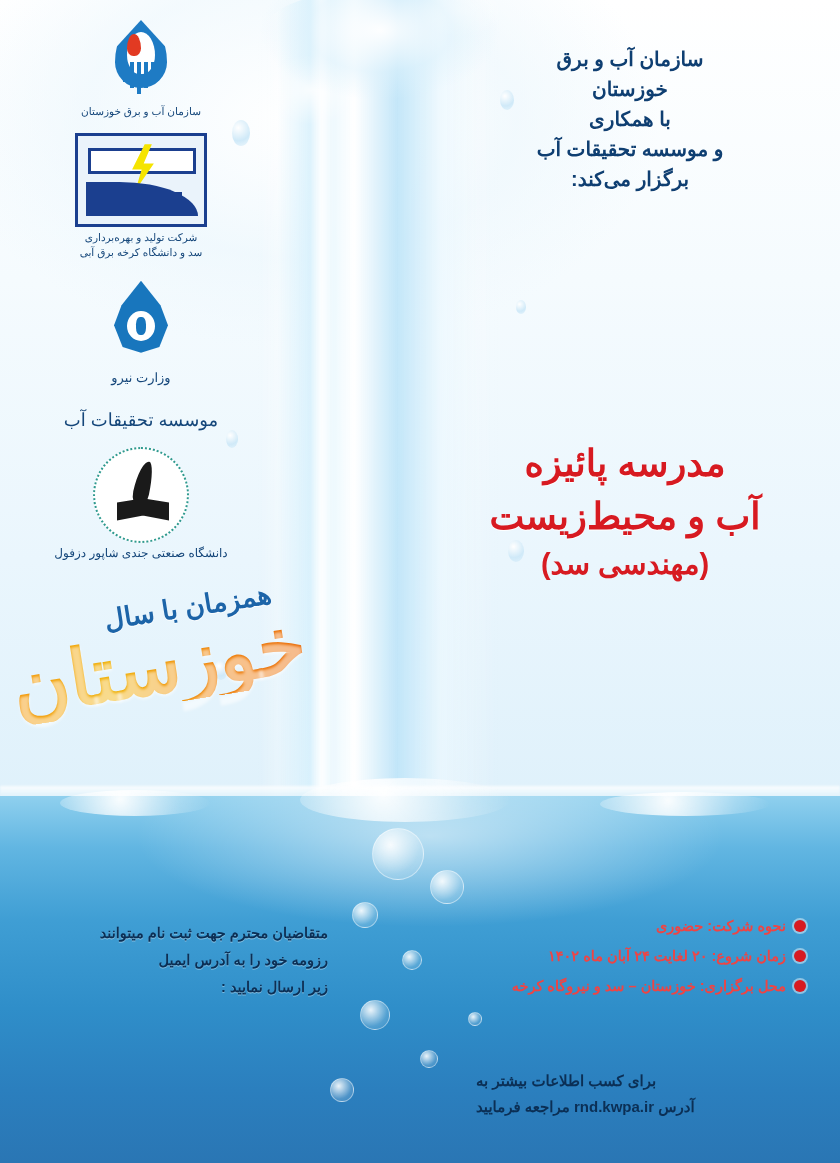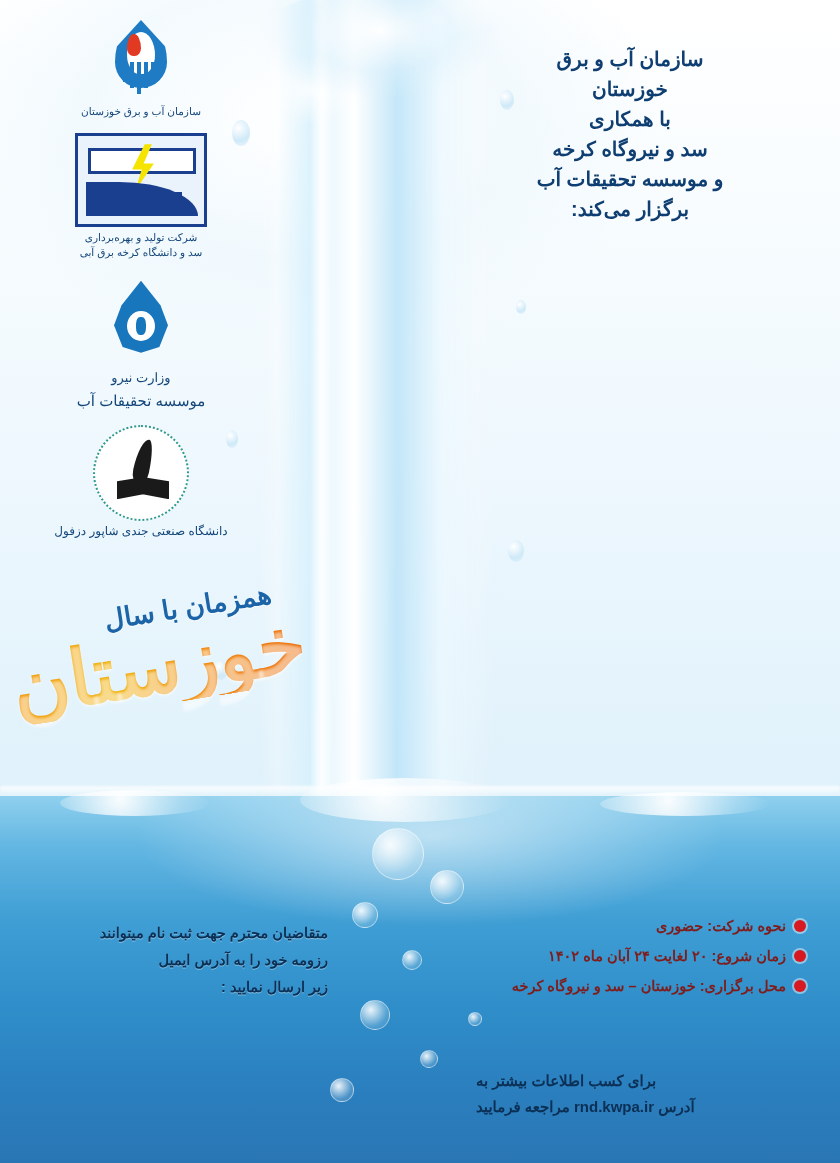--- a/index.html
+++ b/index.html
@@ -285,21 +285,21 @@
     position: absolute;
     right: 34px; top: 918px;
     width: 330px;
     direction: rtl;
   }
   .detail-row {
     display: flex;
     align-items: center;
     gap: 8px;
     margin-bottom: 14px;
-    color: #7f1d1d;
+    color: #ef4444;
     font-weight: bold;
     font-size: 14.5px;
     white-space: nowrap;
     justify-content: flex-start;
   }
   .bullet {
     width: 12px; height: 12px; border-radius: 50%;
     background: #d71a21;
     box-shadow: 0 0 0 2px rgba(255,255,255,0.45);
     flex: 0 0 auto;
@@ -375,21 +375,21 @@
       </div>
       <div class="logo-caption">شرکت تولید و بهره‌برداری</div>
       <div class="logo-caption">سد و دانشگاه کرخه برق آبی</div>
     </div>
 
     <div class="logo-block" style="margin-top:18px">
       <div class="wri-mark">
         <div class="wri-drop"></div>
       </div>
       <div class="logo-caption" style="font-size:13px">وزارت نیرو</div>
-      <div class="logo-caption" style="font-size:15px; margin-top:2px">موسسه تحقیقات آب</div>
+      <div class="logo-caption" style="font-size:18px; margin-top:19px">موسسه تحقیقات آب</div>
     </div>
 
     <div class="logo-block" style="margin-top:14px">
       <div class="jsu-mark">
         <div class="pen"></div>
         <div class="book"></div>
       </div>
       <div class="logo-caption" style="font-size:12px">دانشگاه صنعتی جندی شاپور دزفول</div>
     </div>
 
@@ -397,25 +397,29 @@
 
   <div class="brush-wordmark">
     <div class="brush-small">همزمان با سال</div>
     <div class="brush-big">خوزستان</div>
   </div>
 
   <div class="header-text">
     <span class="ln">سازمان آب و برق</span>
     <span class="ln">خوزستان</span>
     <span class="ln">با همکاری</span>
-    <span class="ln">سد و نیروگاه کرخه</span>
     <span class="ln">و موسسه تحقیقات آب</span>
     <span class="ln">برگزار می‌کند:</span>
   </div>
 
+  <div class="title-block">
+    <div class="title-main">مدرسه پائیزه</div>
+    <div class="title-main">آب و محیط‌زیست</div>
+    <div class="title-sub">(مهندسی سد)</div>
+  </div>
 
   <div class="register-block">
     <div>متقاضیان محترم جهت ثبت نام میتوانند</div>
     <div>رزومه خود را به آدرس ایمیل</div>
     <div>زیر ارسال نمایید :</div>
   </div>
 
   <div class="details">
     <div class="detail-row">
       <span class="bullet"></span>

